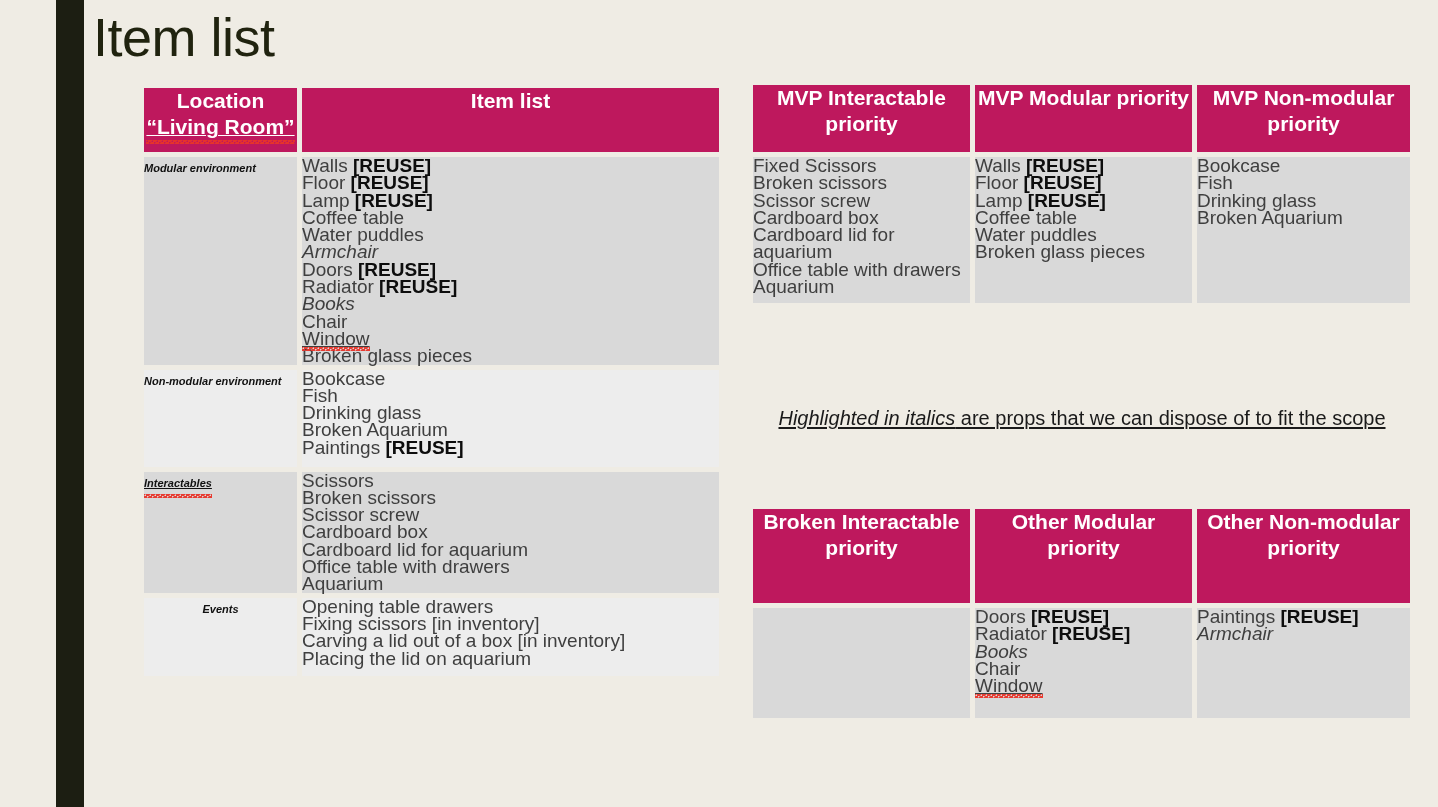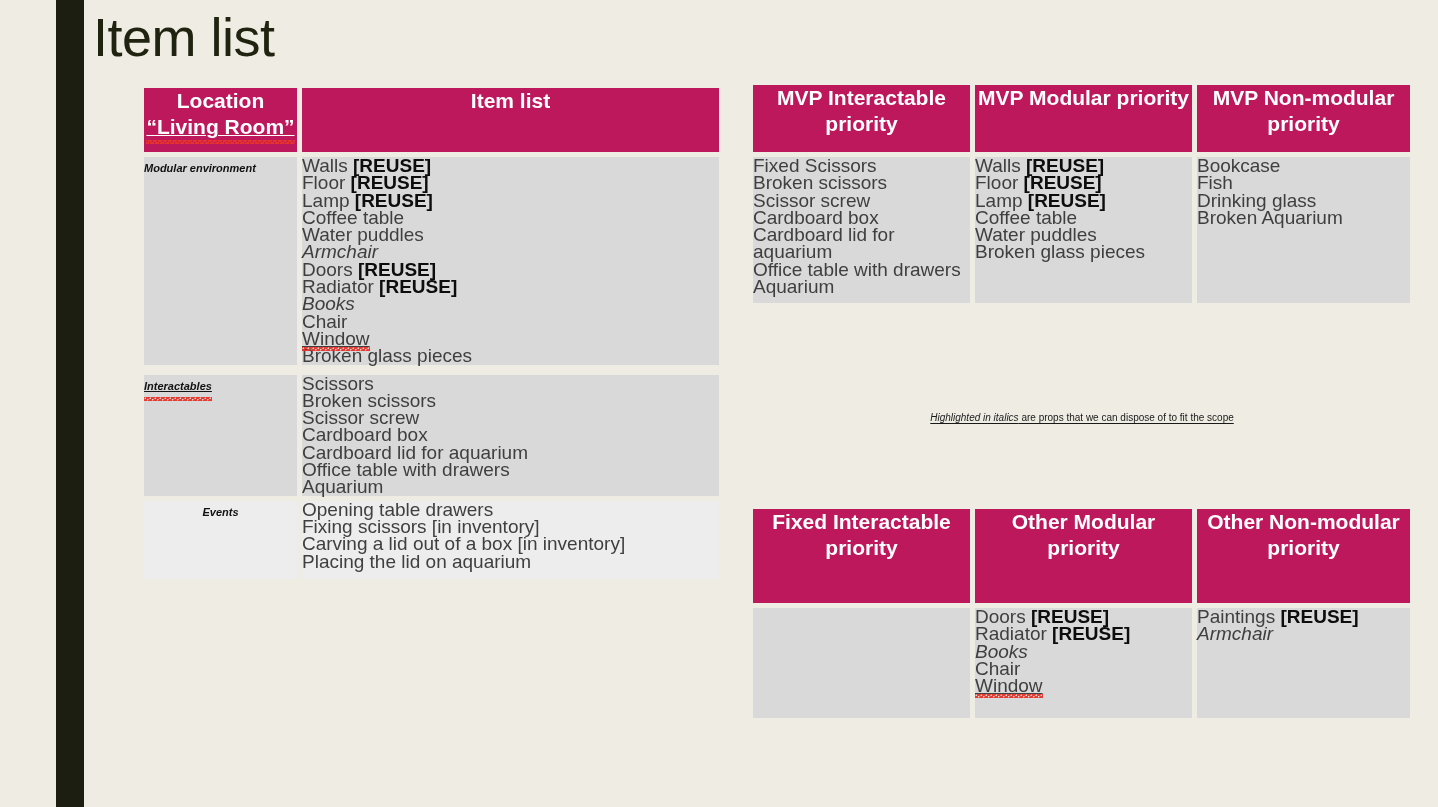--- a/index.html
+++ b/index.html
@@ -109,21 +109,21 @@
   }
   .spell.white { text-decoration-color: #ffffff; }
 
   
   .footnote {
     position: absolute;
     left: 752px;
     top: 408px;
     width: 660px;
     text-align: center;
-    font-size: 10px;
+    font-size: 20px;
     line-height: 20px;
     color: #1a1a1a;
     text-decoration: underline;
     text-underline-offset: 2px;
   }
   .footnote i { font-style: italic; }
 </style>
 </head>
 <body>
 
@@ -168,20 +168,33 @@
         <div>Chair</div>
         <div><span class="spell">Window</span></div>
         <div>Broken glass pieces</div>
       </td>
     </tr>
     <tr>
         <td class="gaprow" colspan="3"></td>
       </tr>
 
     <tr>
+      <td class="cell rowlabel shade-b" style="height:96px;">
+        <span>Non-modular environment</span>
+      </td>
+      <td class="gapcol"></td>
+      <td class="cell shade-b">
+        <div>Bookcase</div>
+        <div>Fish</div>
+        <div>Drinking glass</div>
+        <div>Broken Aquarium</div>
+        <div><span>Paintings</span> <b class="reuse">[REUSE]</b></div>
+      </td>
+    </tr>
+    <tr>
         <td class="gaprow" colspan="3"></td>
       </tr>
 
     <tr>
       <td class="cell rowlabel shade-a" style="height:112px;">
         <span class="spell">Interactables</span>
       </td>
       <td class="gapcol"></td>
       <td class="cell shade-a">
         <div>Scissors</div>
@@ -268,21 +281,21 @@
 <table class="tbl" id="other-table" style="left:753px; top:509px; width:657px;">
   <colgroup>
     <col style="width:217px">
       <col style="width:5px">
     <col style="width:217px">
       <col style="width:5px">
     <col style="width:213px">
   </colgroup>
   <tbody>
     <tr>
-      <th class="hd" style="height:94px;">Fixed Interactable priority</th>
+      <th class="hd" style="height:94px;">Broken Interactable priority</th>
       <td class="gapcol"></td>
       <th class="hd">Other Modular priority</th>
       <td class="gapcol"></td>
       <th class="hd">Other Non-modular priority</th>
     </tr>
     <tr>
         <td class="gaprow" colspan="5"></td>
       </tr>
     <tr>
       <td class="cell shade-a" style="height:110px;"></td>

